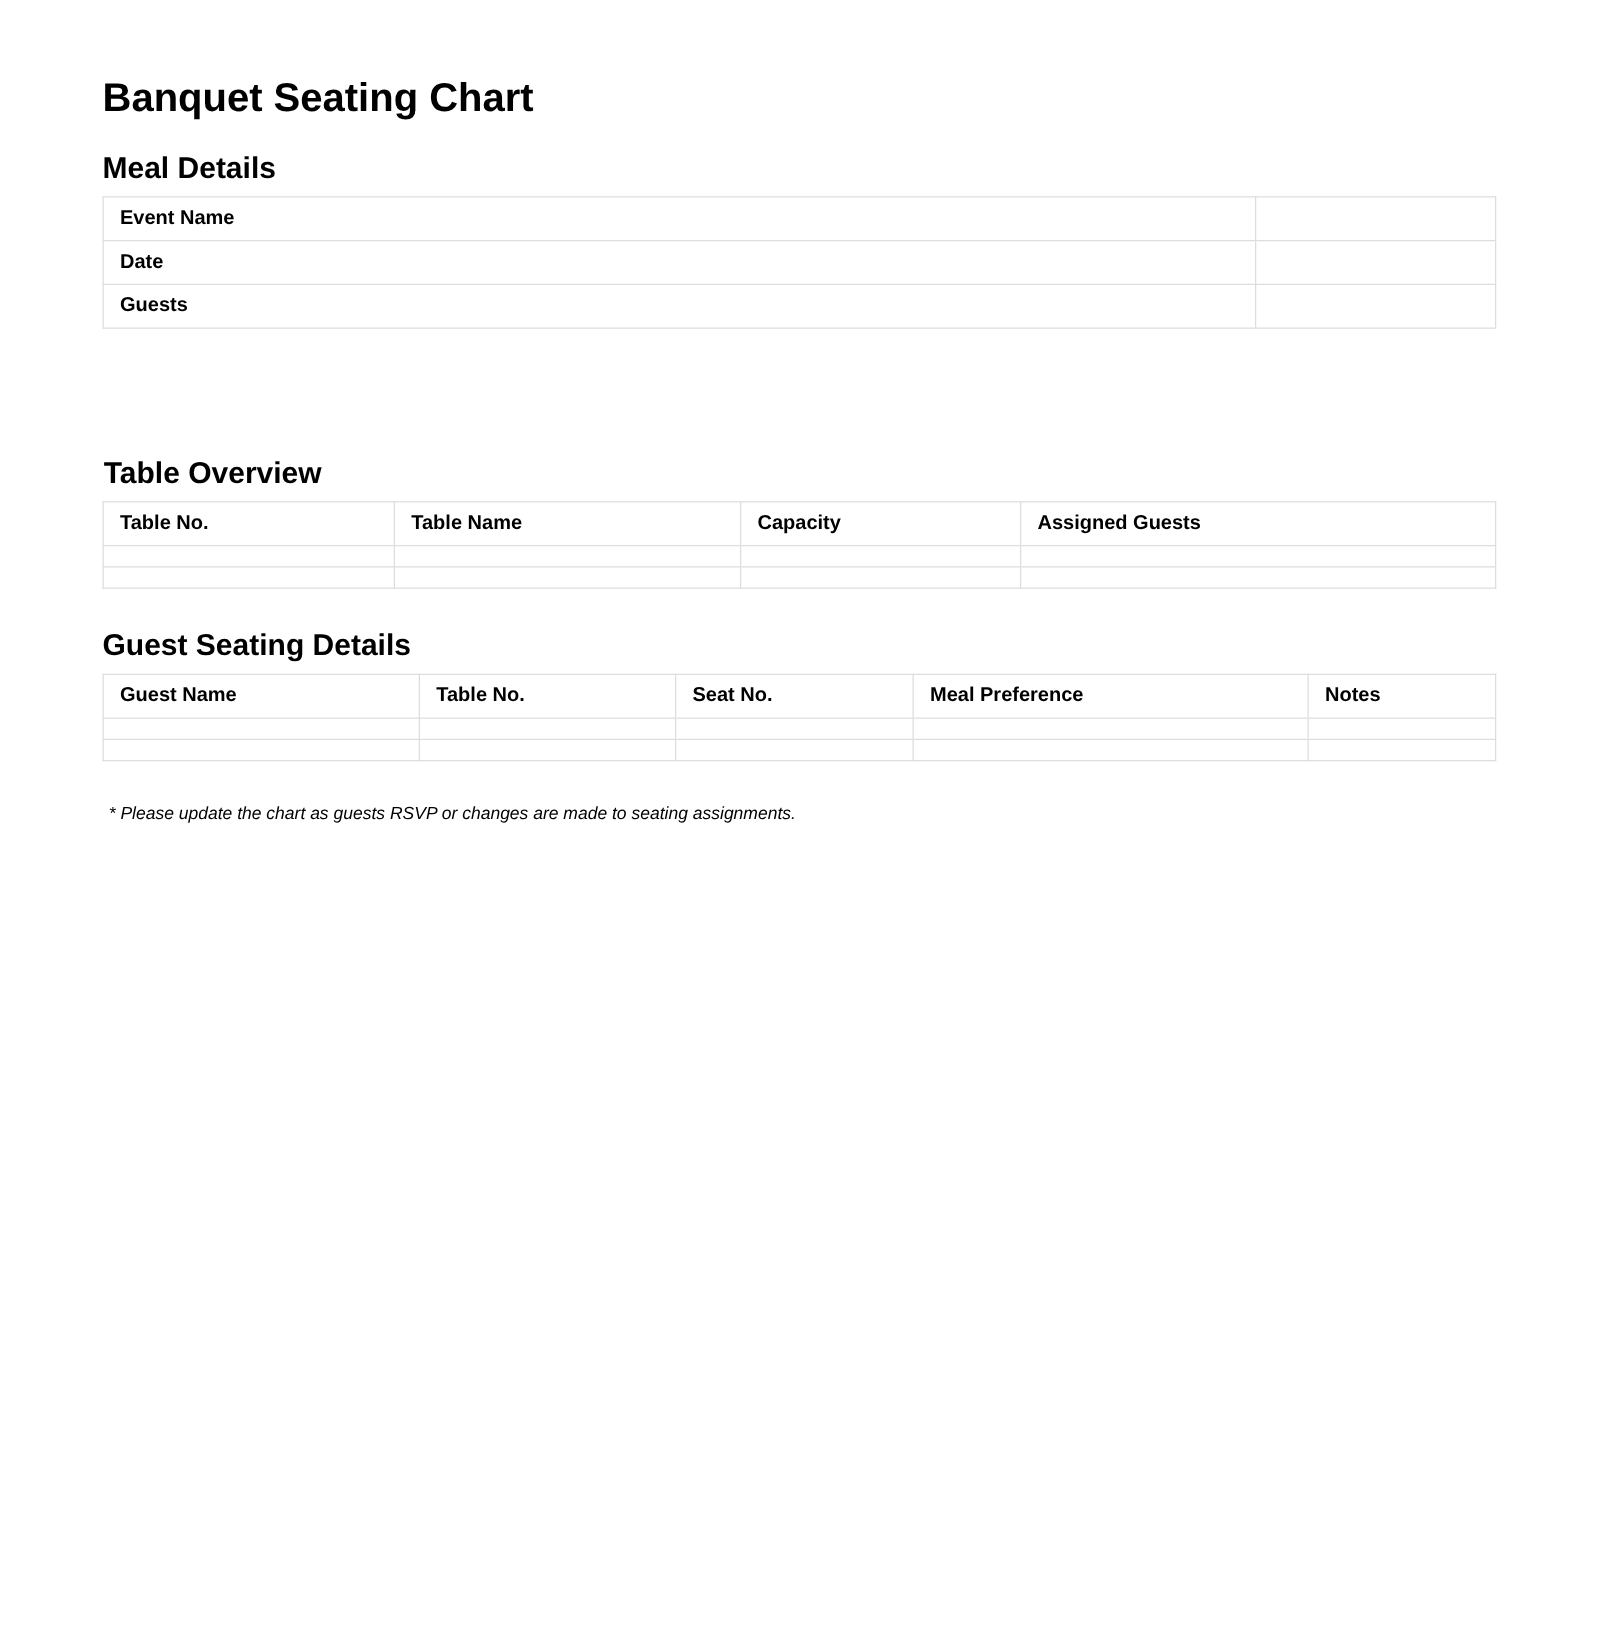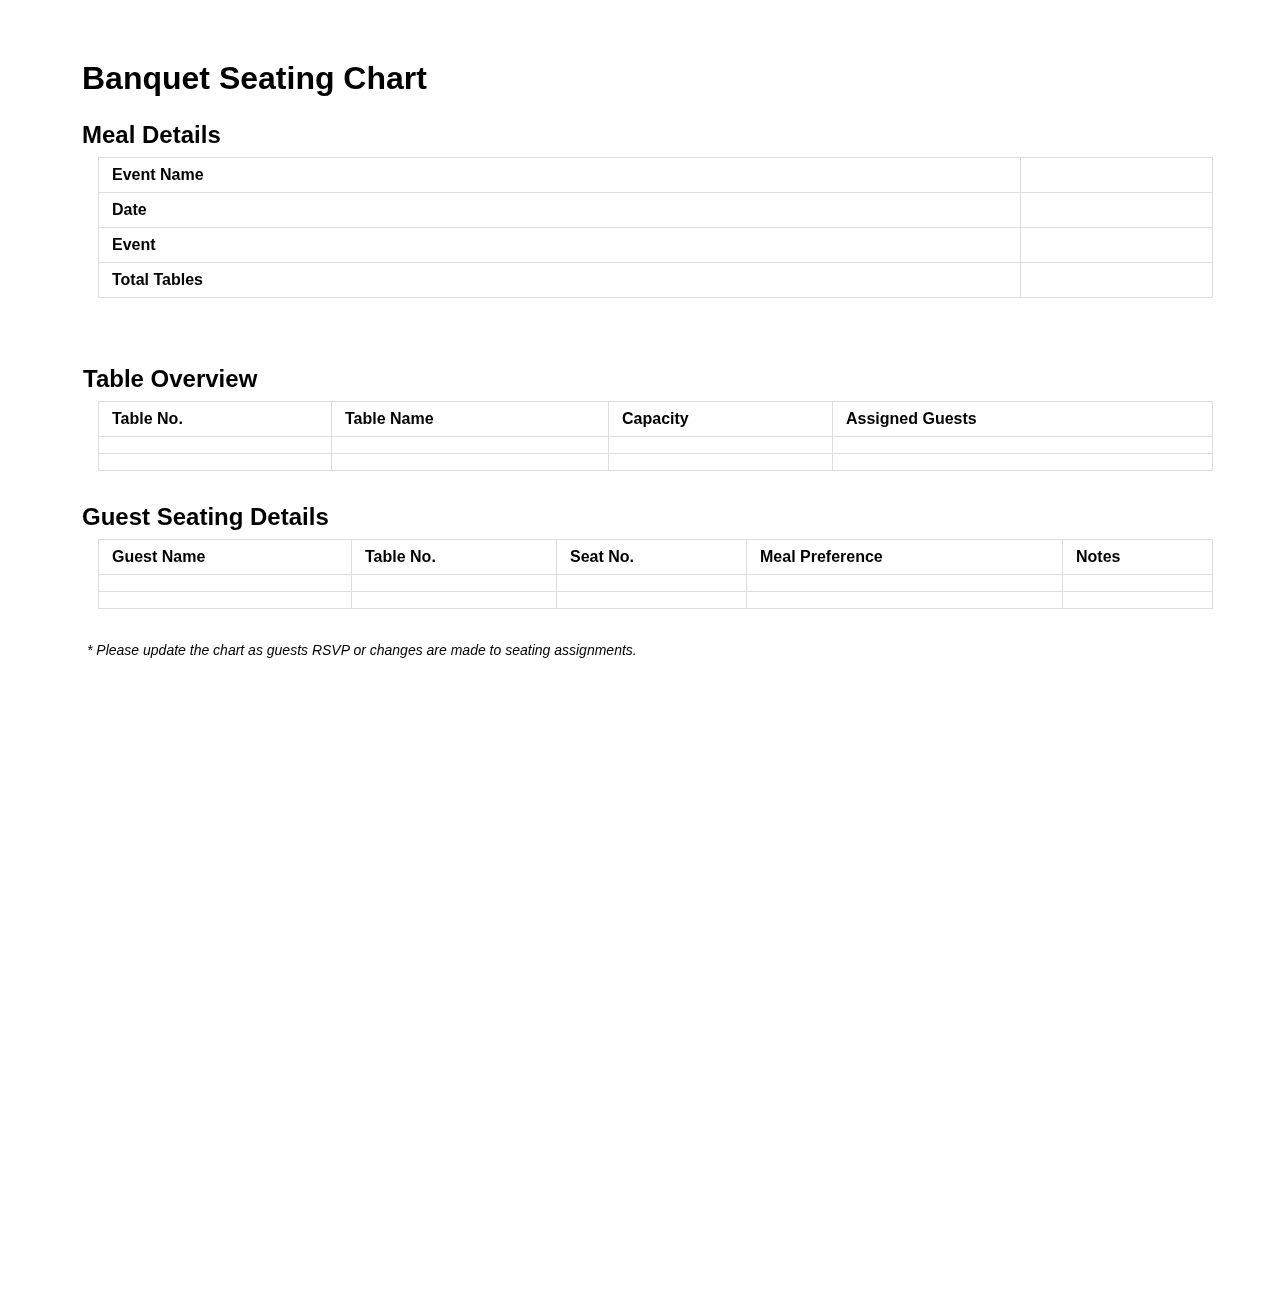--- a/index.html
+++ b/index.html
@@ -11,21 +11,21 @@
     h1 {
       position: absolute; top: 59px; left: 0; margin: 0;
       font-size: 32px; font-weight: bold; line-height: 38px; white-space: nowrap;
     }
     h2 {
       position: absolute; margin: 0; font-size: 24px; font-weight: bold;
       line-height: 28px; white-space: nowrap;
     }
     table {
       position: absolute; left: 0; width: 1114px;
-      border-collapse: collapse; table-layout: fixed; margin-left: 16px;
+      border-collapse: collapse; table-layout: fixed;
     }
     td, th {
       border: 1px solid #dddddd; padding: 0 13px; text-align: left;
       font-size: 16px; font-weight: bold; box-sizing: border-box;
       white-space: nowrap; overflow: hidden;
     }
     .event td { height: 35px; }
     .event td.val { font-weight: normal; }
     .grid th { height: 35px; }
     .grid td { height: 17px; padding: 0; font-weight: normal; }
@@ -49,25 +49,21 @@
     <tbody>
       <tr>
         <td>Event Name</td>
         <td class="val"></td>
       </tr>
       <tr>
         <td>Date</td>
         <td class="val"></td>
       </tr>
       <tr>
-        <td>Event</td>
-        <td class="val"></td>
-      </tr>
-      <tr>
-        <td>Total Tables</td>
+        <td>Guests</td>
         <td class="val"></td>
       </tr>
     </tbody>
   </table>
 
   <h2 style="top:365px;left:1px;">Table Overview</h2>
   <table class="grid" style="top:401px;">
     <colgroup>
       <col style="width:233px">
         <col style="width:277px">

